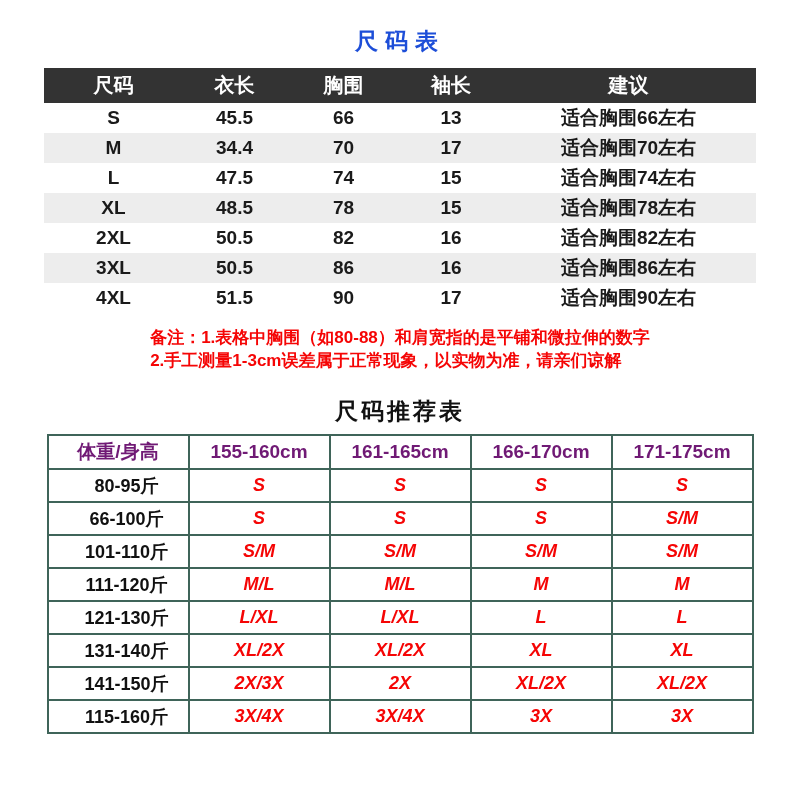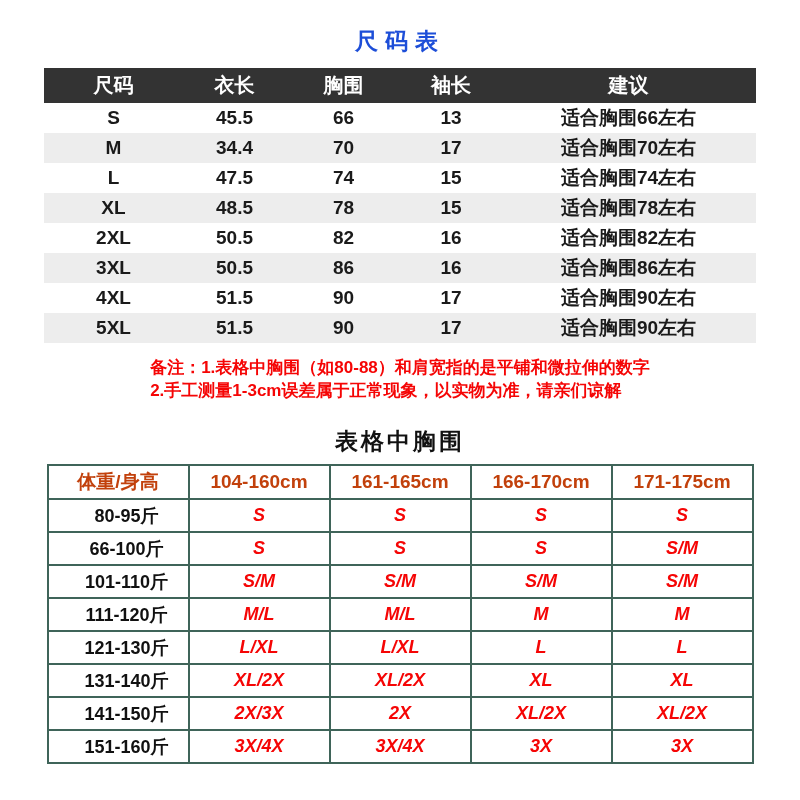--- a/index.html
+++ b/index.html
@@ -86,21 +86,21 @@
   }
   table.rec-table th, table.rec-table td {
     border: 2px solid var(--table-border);
     text-align: center;
     padding: 0;
     background: #ffffff;
   }
   table.rec-table thead th {
     font-size: 19px;
     font-weight: bold;
-    color: #c2410c;
+    color: #701a75;
     height: 34px;
   }
   table.rec-table td.weight-cell {
     font-size: 18px;
     font-weight: bold;
     color: #111111;
     height: 33px;
     padding-left: 17px;
   }
   table.rec-table td.size-cell {
@@ -175,49 +175,42 @@
       <td>16</td>
       <td>适合胸围86左右</td>
     </tr>
     <tr>
       <td>4XL</td>
       <td>51.5</td>
       <td>90</td>
       <td>17</td>
       <td>适合胸围90左右</td>
     </tr>
-    <tr>
-      <td>5XL</td>
-      <td>51.5</td>
-      <td>90</td>
-      <td>17</td>
-      <td>适合胸围90左右</td>
-    </tr>
   </tbody>
 </table>
 
 <div class="notes">
   <div class="line1">备注：1.表格中胸围（如80-88）和肩宽指的是平铺和微拉伸的数字</div>
   <div class="line2">2.手工测量1-3cm误差属于正常现象，以实物为准，请亲们谅解</div>
 </div>
 
-<h2 class="chart-title2">表格中胸围</h2>
+<h2 class="chart-title2">尺码推荐表</h2>
 
 <table class="rec-table">
   <colgroup>
     <col style="width:20%">
       <col style="width:20%">
       <col style="width:20%">
       <col style="width:20%">
       <col style="width:20%">
   </colgroup>
   <thead>
     <tr>
       <th>体重/身高</th>
-      <th>104-160cm</th>
+      <th>155-160cm</th>
       <th>161-165cm</th>
       <th>166-170cm</th>
       <th>171-175cm</th>
     </tr>
   </thead>
   <tbody>
     <tr>
       <td class="weight-cell">80-95斤</td>
       <td class="size-cell">S</td>
       <td class="size-cell">S</td>
@@ -260,20 +253,20 @@
       <td class="size-cell">XL</td>
     </tr>
     <tr>
       <td class="weight-cell">141-150斤</td>
       <td class="size-cell">2X/3X</td>
       <td class="size-cell">2X</td>
       <td class="size-cell">XL/2X</td>
       <td class="size-cell">XL/2X</td>
     </tr>
     <tr>
-      <td class="weight-cell">151-160斤</td>
+      <td class="weight-cell">115-160斤</td>
       <td class="size-cell">3X/4X</td>
       <td class="size-cell">3X/4X</td>
       <td class="size-cell">3X</td>
       <td class="size-cell">3X</td>
     </tr>
   </tbody>
 </table>
 
 </body></html>

